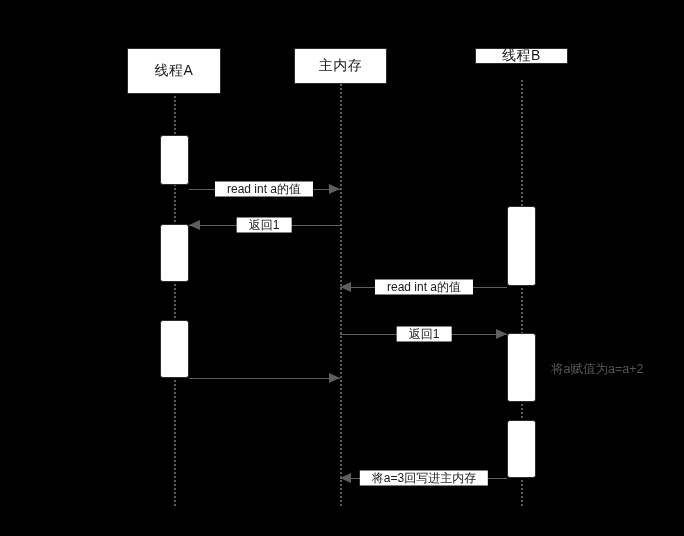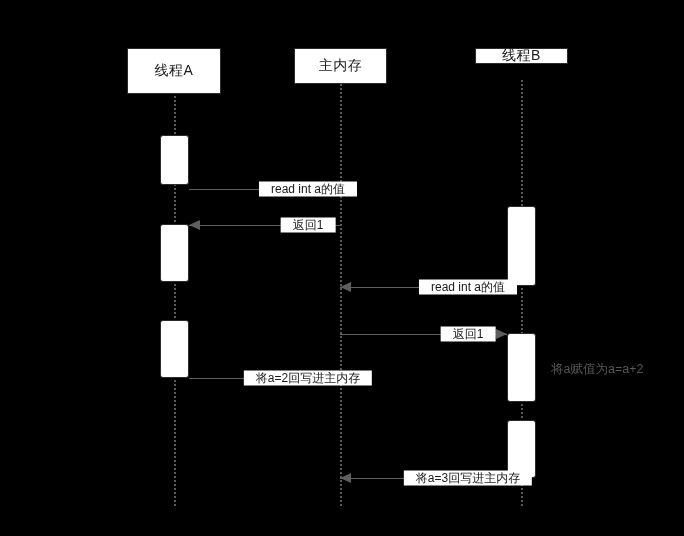--- a/index.html
+++ b/index.html
@@ -59,21 +59,20 @@
   }
   .msg-label {
     position: absolute;
     background: #ffffff;
     color: #1a1a1a;
     font-size: 12px;
     line-height: 15px;
     padding: 0 12px;
     white-space: nowrap;
     transform: translate(-50%, -50%);
-    margin-left: 44px;
   }
   .note {
     position: absolute;
     color: #565656;
     font-size: 12.5px;
     white-space: nowrap;
     transform: translateY(-50%);
   }
 </style>
 </head>
@@ -114,21 +113,20 @@
   <div class="msg" style="left:340px; top:287px; width:167px;"></div>
   <div class="arrowhead left" style="left:340px; top:282px;"></div>
   <div class="msg-label" style="left:424px; top:287px;">read int a的值</div>
 
   <div class="msg" style="left:340px; top:334px; width:167px;"></div>
   <div class="arrowhead right" style="left:496px; top:329px;"></div>
   <div class="msg-label" style="left:424px; top:334px;">返回1</div>
 
   <div class="msg" style="left:189px; top:378px; width:151px;"></div>
   <div class="arrowhead right" style="left:329px; top:373px;"></div>
-  <div class="msg-label" style="left:264px; top:378px;">将a=2回写进主内存</div>
 
   <div class="msg" style="left:340px; top:478px; width:167px;"></div>
   <div class="arrowhead left" style="left:340px; top:473px;"></div>
   <div class="msg-label" style="left:424px; top:478px;">将a=3回写进主内存</div>
 
   <div class="note" style="left:551px; top:369px;">将a赋值为a=a+2</div>
 
 </div>
 
 </body></html>

